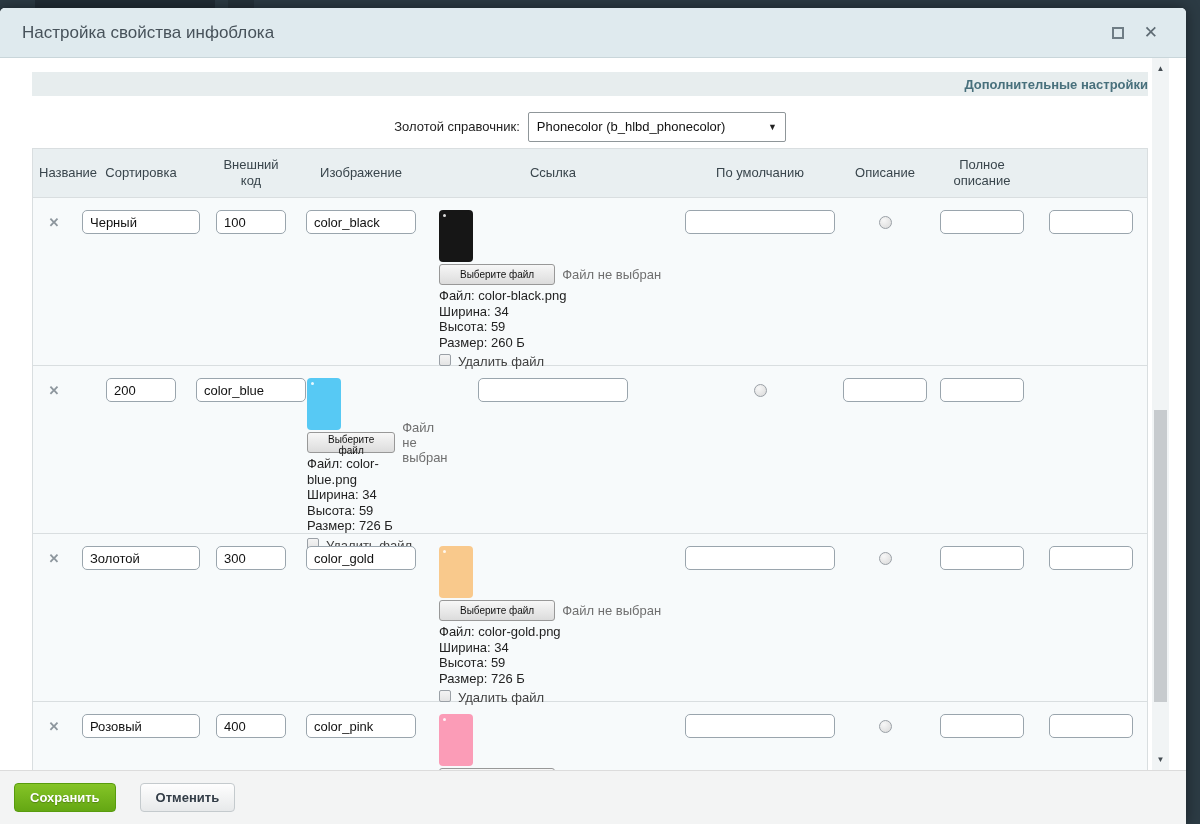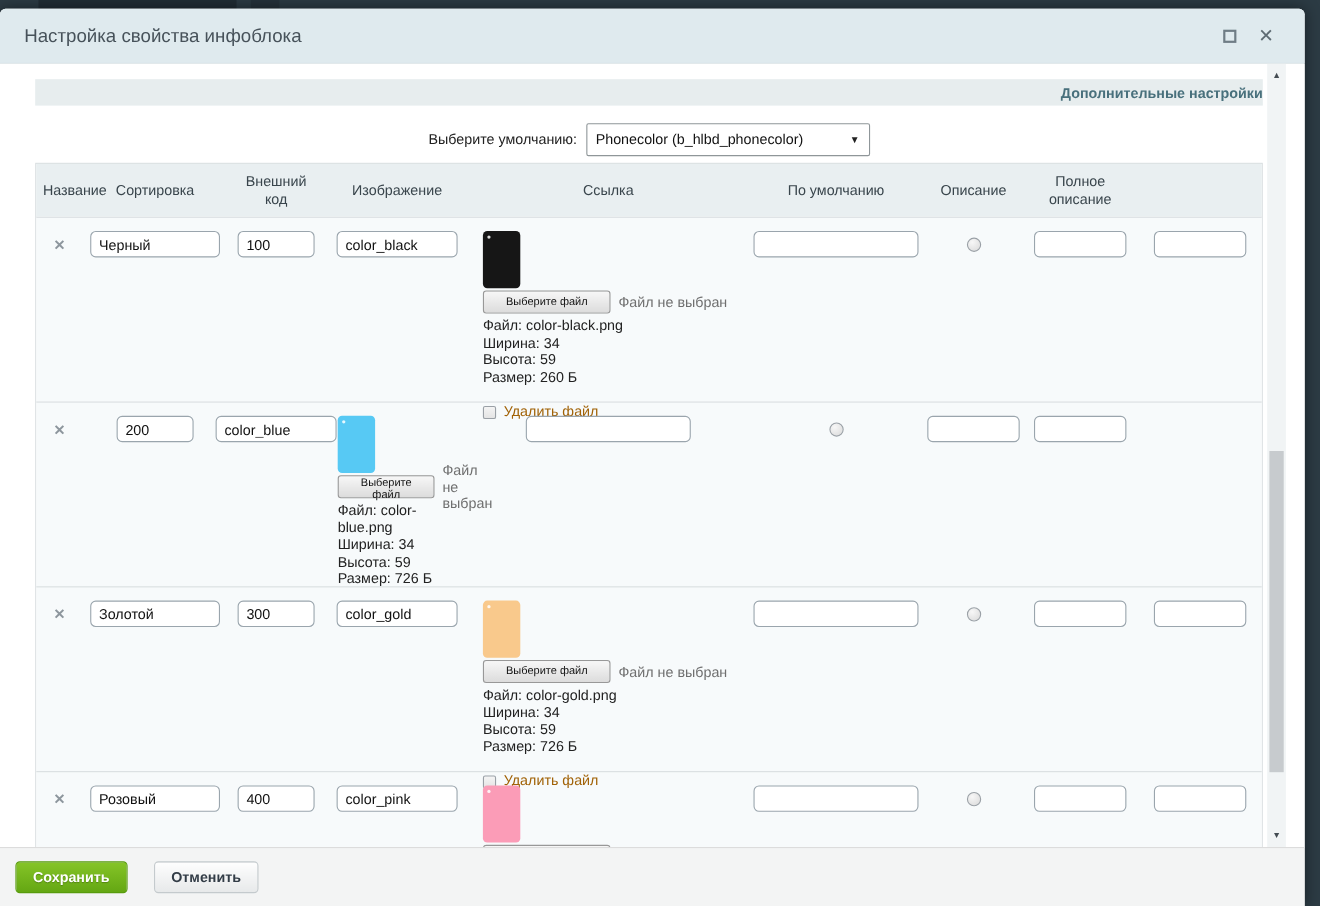--- a/index.html
+++ b/index.html
@@ -59,21 +59,21 @@
   .swatch .dot { position:absolute; left:4px; top:4px; width:3px; height:3px; border-radius:50%;
     background:rgba(255,255,255,.85); }
 
   .filebtn-row { display:flex; align-items:center; height:21px; }
   .filebtn { font-family:"Liberation Sans",sans-serif; font-size:10px; color:#111;
     background:linear-gradient(#f7f7f7,#dcdcdc); border:1px solid #989898; border-radius:3px;
     padding:1px 20px 2px; height:21px; cursor:pointer; }
   .nofile { font-size:13px; color:#6f6f6f; margin-left:7px; }
 
   .finfo { margin-top:3px; font-size:13px; color:#222; line-height:15.5px; }
-  .delfile { margin-top:16px; display:flex; align-items:flex-end; font-size:13px; color:#a16207; }
+  .delfile { margin-top:4px; display:flex; align-items:flex-start; font-size:13px; color:#404040; }
   .cb { width:12px; height:12px; border:1px solid #9aa0a6; border-radius:2px;
     background:linear-gradient(#f4f4f4,#e4e4e4); display:inline-block; margin-right:7px; cursor:pointer; }
   .radio { width:13px; height:13px; border:1px solid #9aa0a6; border-radius:50%;
     background:radial-gradient(circle at 35% 30%, #f7f7f7, #d9d9d9); display:inline-block; margin-top:6px; cursor:pointer; }
 
   
   .vscroll { position:absolute; right:17px; top:0; width:17px; height:712px; background:#f1f4f5; }
   .sb-arrow { position:absolute; left:0; width:17px; height:17px; display:flex; align-items:center;
     justify-content:center; font-size:8px; color:#444c52; cursor:pointer; }
   .sb-up { top:2px; }
@@ -106,21 +106,21 @@
   </div>
 
   <div class="content">
     <div class="inner">
 
       <div class="section-bar">
         <span>Дополнительные настройки</span>
       </div>
 
       <div class="select-row">
-        <label>Выберите умолчанию:</label>
+        <label>Золотой справочник:</label>
         <div class="selectbox">
           <span class="sel-val">Phonecolor (b_hlbd_phonecolor)</span>
           <span class="arrow">▼</span>
         </div>
       </div>
 
       <div class="tbl">
         <div class="thead">
             <div class="th">Название</div>
             <div class="th">Сортировка</div>

